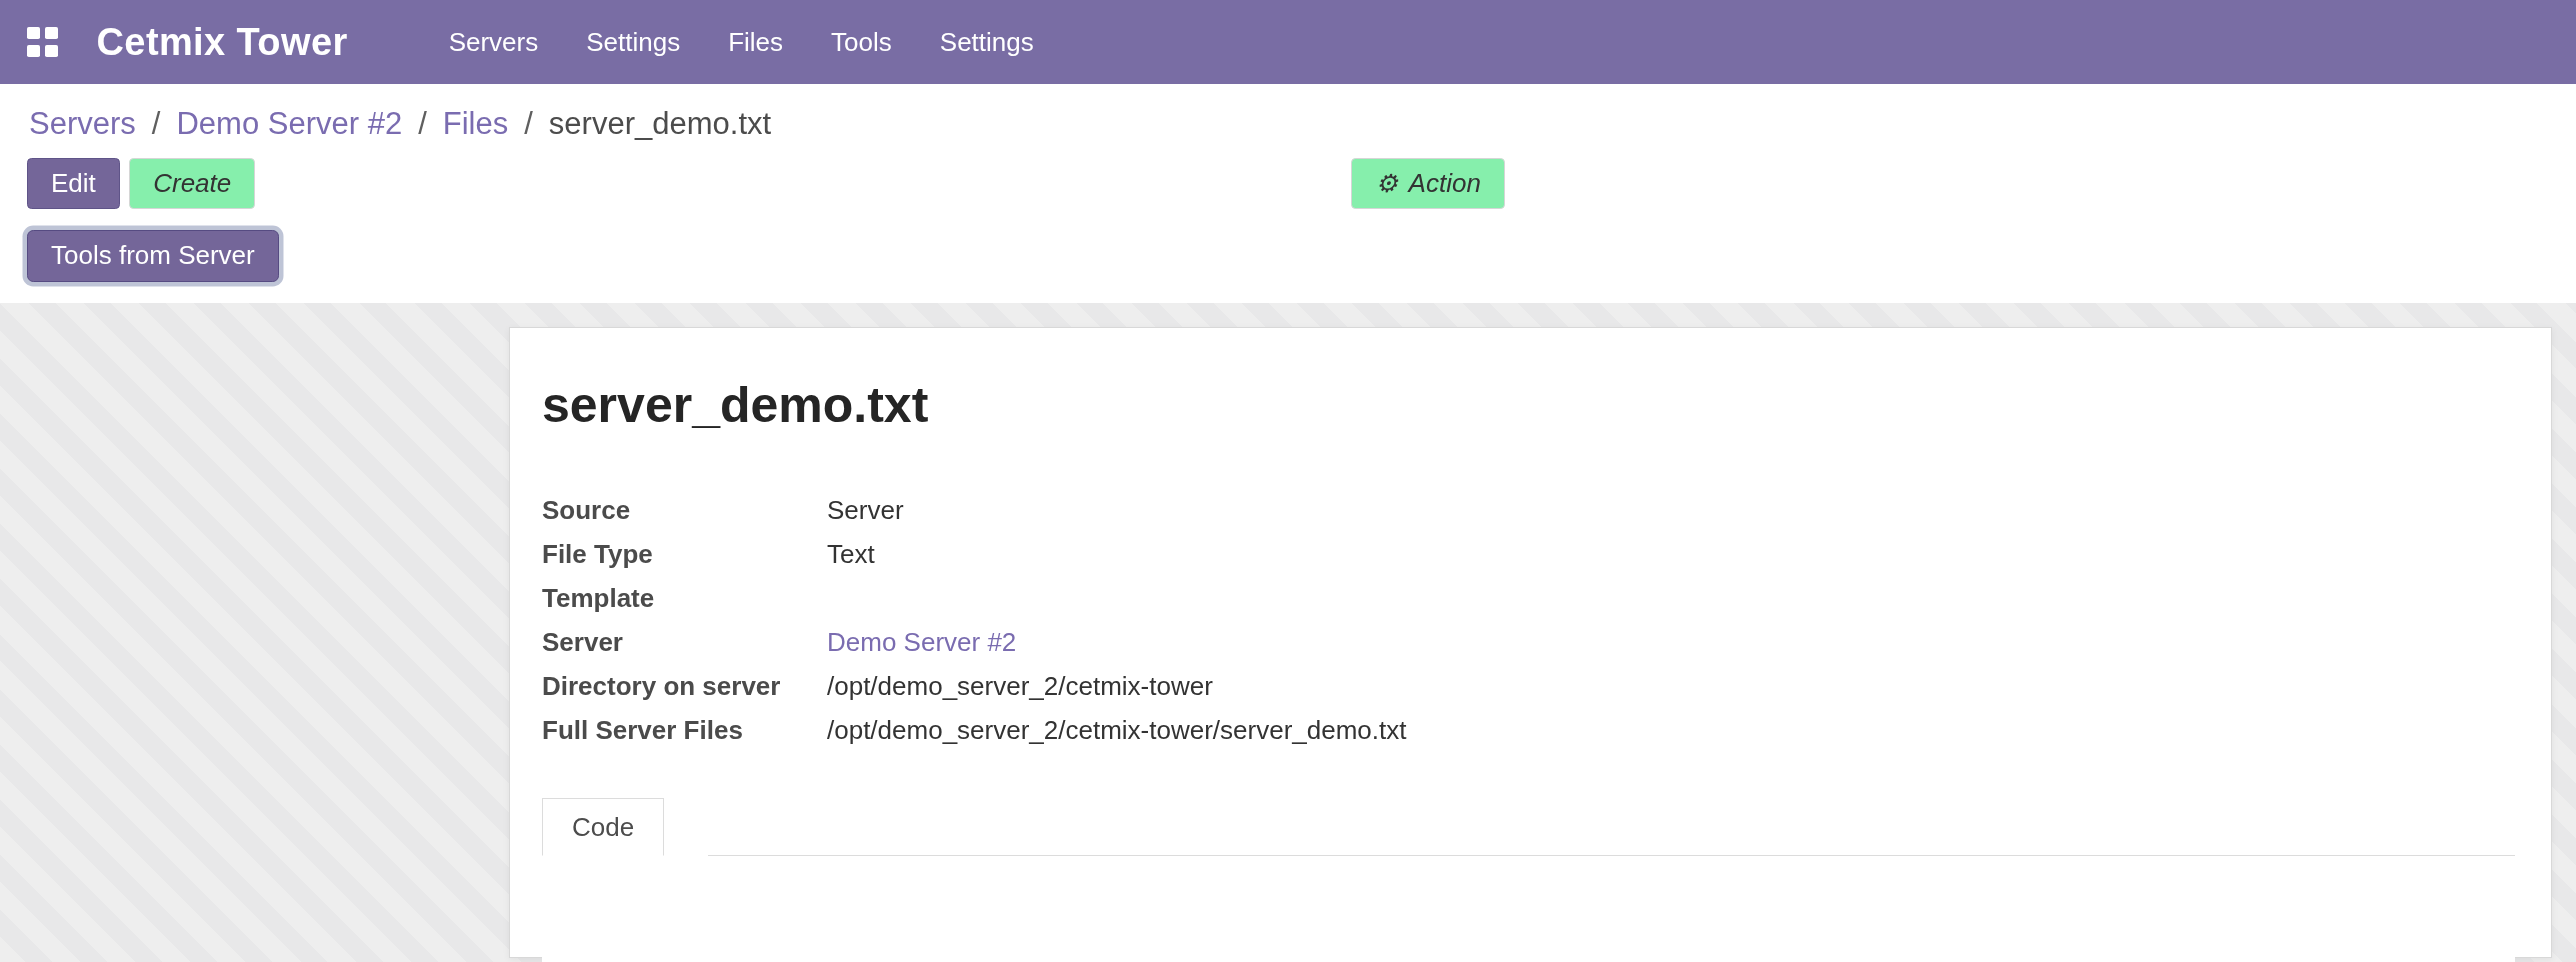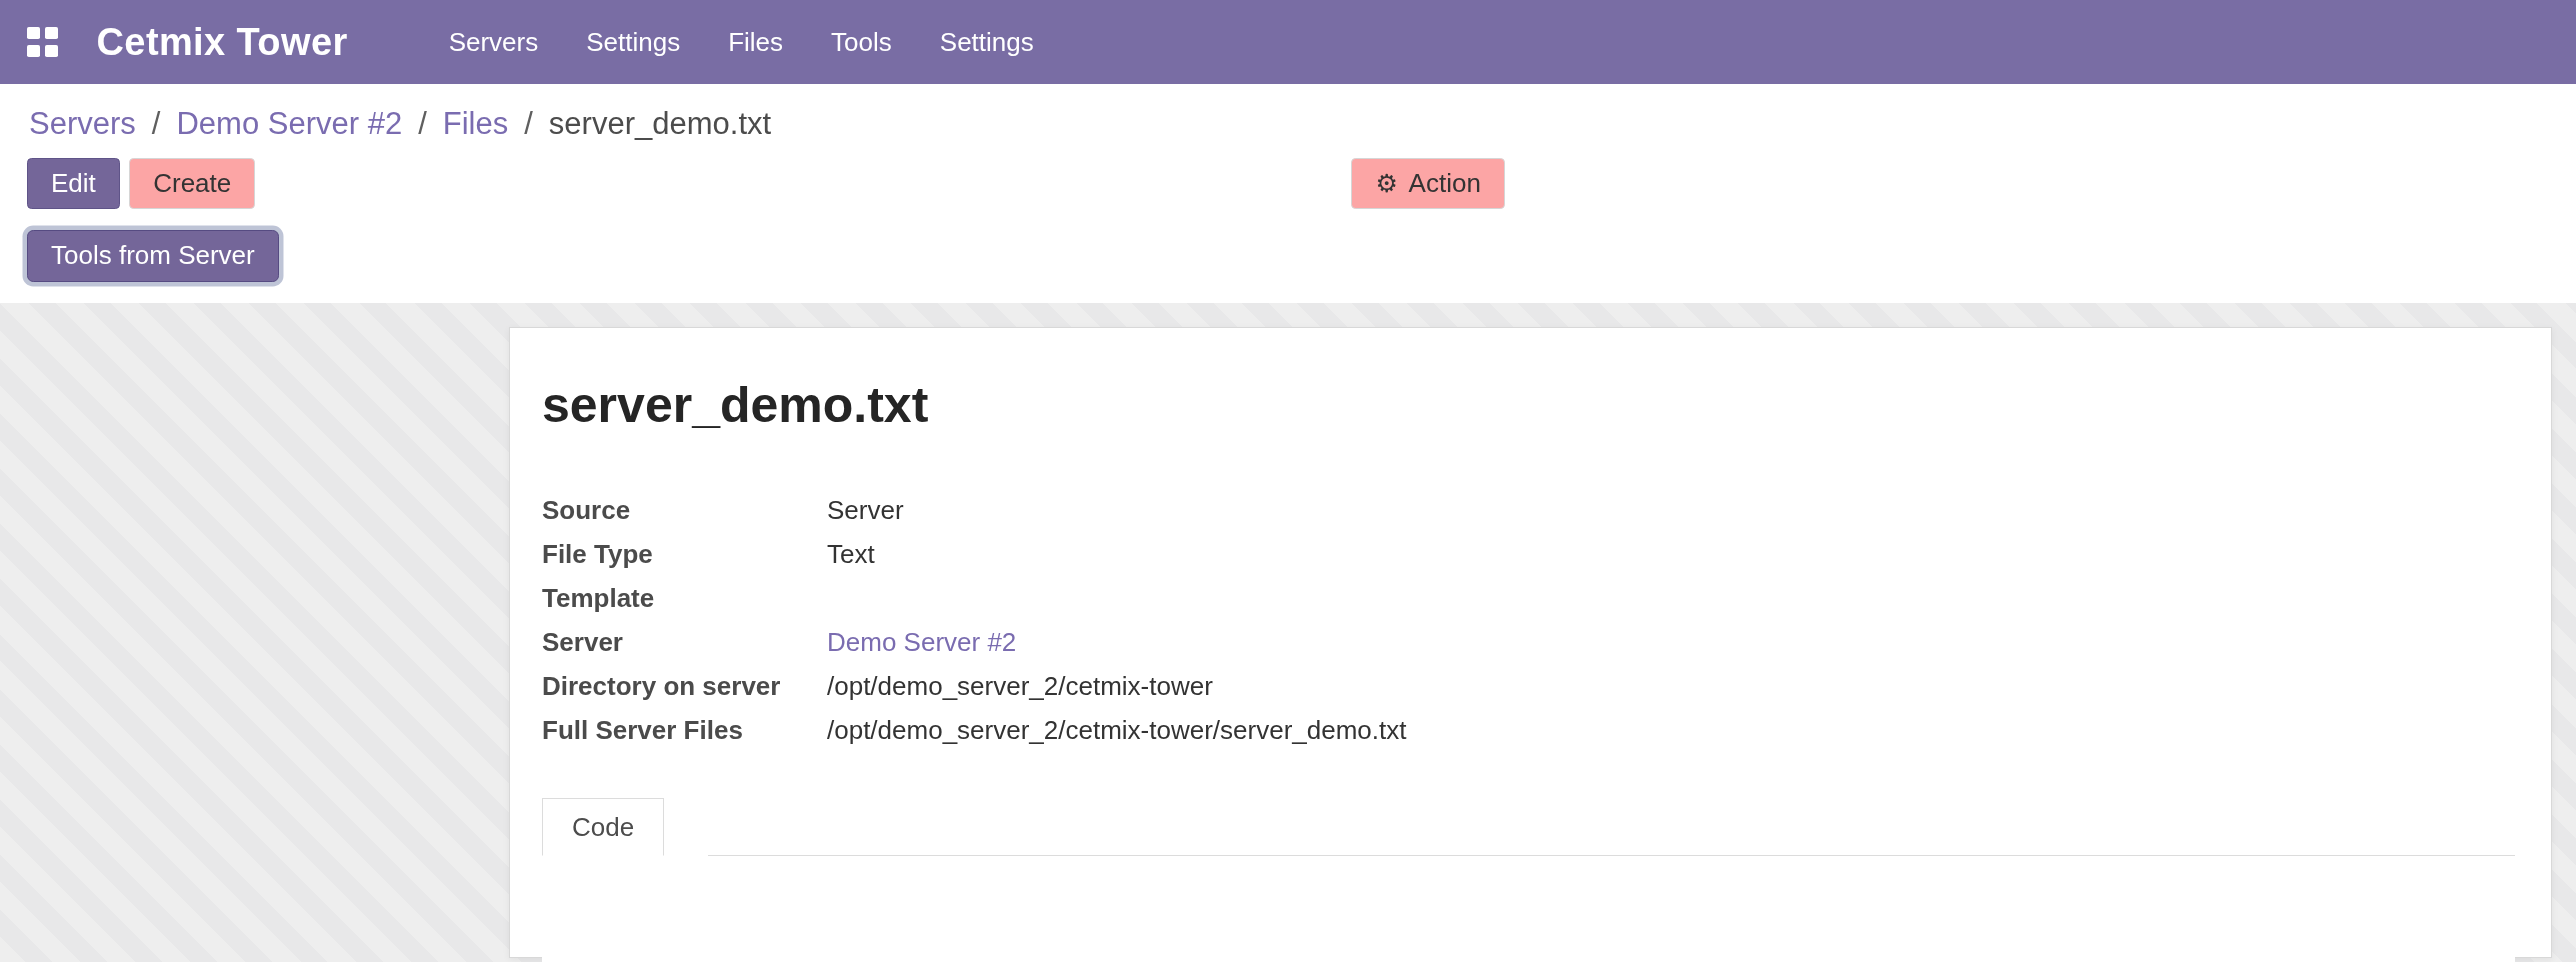--- a/index.html
+++ b/index.html
@@ -33,21 +33,21 @@
 
   
   .buttons-row { padding:10.8px 27px 7.2px; background:#fff; position:relative; }
   .btn {
     font-family:inherit; font-size:26px; line-height:1.2;
     border-radius:4.5px; padding:9px 23px; cursor:pointer;
     display:inline-flex; align-items:center; border:1.8px solid transparent;
     background:#fff; color:#333;
   }
   .btn-primary { background:#746699; border-color:#5f5488; color:#fff; }
-  .btn-default { background:#fca5a5; border-color:#d6d6d6; color:#333; }
+  .btn-default { background:#86efac; border-color:#d6d6d6; color:#333;font-style:italic; }
   .btn + .btn { margin-left:5.4px; }
   .action-btn { position:absolute; left:1346px; top:10.8px; margin-left:0; }
   .gear-icon { margin-right:10.8px; font-size:25px; line-height:1; }
 
   .pull-row { padding:14.4px 27px 21.5px; background:#fff; }
   .btn-pull {
     background:#746699; border:1.8px solid #564b82; color:#fff;
     border-radius:6.3px;
     box-shadow:0 0 0 4.5px rgba(110,124,163,0.45);
   }

